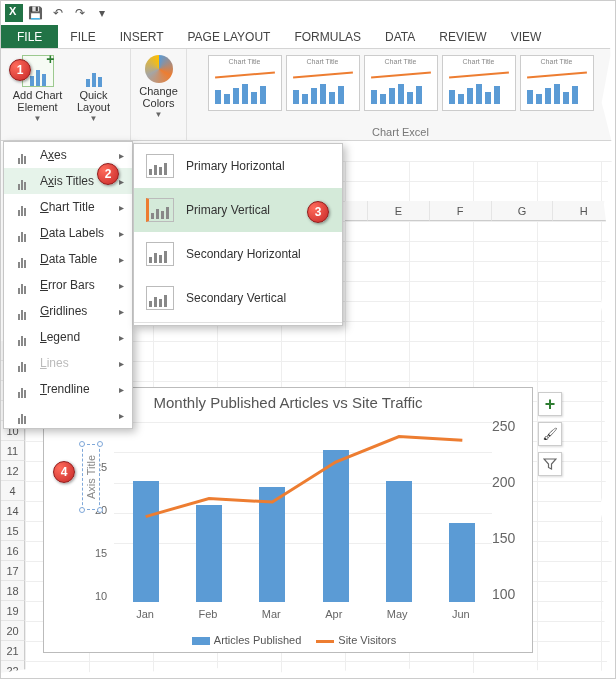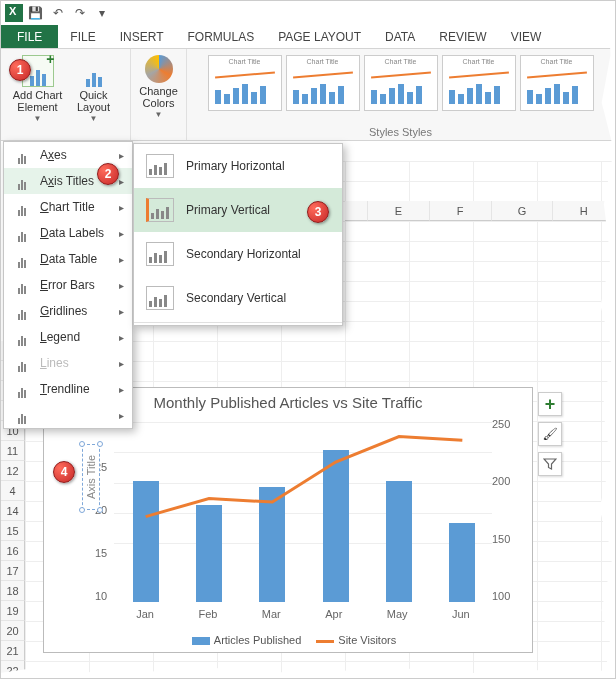--- a/index.html
+++ b/index.html
@@ -65,21 +65,21 @@
   .submenu .smi .sicon span { width: 3px; background: #888; }
   .submenu .sep { border-top: 1px solid #e0e0e0; margin: 2px 0; }
   .submenu .more { text-align: center; padding: 8px; font-size: 12px; color: #333; cursor: pointer; }
 
   
   .chartobj { position: absolute; left: 42px; top: 386px; width: 490px; height: 266px; border: 1px solid #bbb; background: #fff; }
   .charttitle { text-align: center; font-size: 15px; color: #555; padding: 6px 0 2px; }
   .plot { position: absolute; left: 70px; right: 40px; top: 34px; bottom: 50px; }
   .xaxis { position: absolute; left: 70px; right: 40px; bottom: 32px; display: flex; justify-content: space-around; font-size: 11px; color: #666; }
   .yaxis-l { position: absolute; left: 46px; top: 30px; bottom: 50px; width: 22px; display: flex; flex-direction: column; justify-content: space-between; font-size: 11px; color: #666; text-align: center; }
-  .yaxis-r { position: absolute; right: 14px; top: 30px; bottom: 50px; width: 26px; display: flex; flex-direction: column; justify-content: space-between; font-size: 11px; color: #666; text-align: left; margin-left: 24px; }
+  .yaxis-r { position: absolute; right: 14px; top: 30px; bottom: 50px; width: 26px; display: flex; flex-direction: column; justify-content: space-between; font-size: 14px; color: #666; text-align: left; margin-left: 24px; }
   .legend { position: absolute; bottom: 6px; left: 0; right: 0; text-align: center; font-size: 11px; color: #555; margin-top: 24px; }
   .legend .sw { display: inline-block; width: 18px; height: 8px; vertical-align: middle; margin: 0 4px 0 12px; }
   .gridh { position: absolute; left: 0; right: 0; height: 1px; background: #eee; }
 
   .axistitle { position: absolute; left: 14px; top: 80px; transform: rotate(-90deg); transform-origin: center; font-size: 11px; color: #888; border: 1px dashed #7fa8d9; padding: 2px 10px; background: #fff; }
   .axistitle .h { position: absolute; width: 6px; height: 6px; border: 1px solid #7fa8d9; background: #fff; border-radius: 50%; }
   .axistitle .h1 { left: -4px; top: -4px; } .axistitle .h2 { right: -4px; top: -4px; }
   .axistitle .h3 { left: -4px; bottom: -4px; } .axistitle .h4 { right: -4px; bottom: -4px; }
 
   
@@ -106,22 +106,22 @@
       <span class="qbtn">↶</span>
       <span class="qbtn">↷</span>
       <span class="qbtn">▾</span>
     </div>
   </div>
 
   <div class="tabs">
     <div class="tab file">FILE</div>
     <div class="tab">FILE</div>
     <div class="tab">INSERT</div>
+    <div class="tab">PAGE LAYOUT</div>
     <div class="tab">FORMULAS</div>
-    <div class="tab">PAGE LAYOUT</div>
     <div class="tab">DATA</div>
     <div class="tab">REVIEW</div>
     <div class="tab">VIEW</div>
   </div>
 
   <div class="ribbon">
     <div class="rgroup" style="width:130px">
       <div class="gbody">
         <div class="bigbtn addchart">
           <div class="bicon">
@@ -206,21 +206,21 @@
             <div class="bars">
               <span style="height:14px"></span>
               <span style="height:10px"></span>
               <span style="height:16px"></span>
               <span style="height:20px"></span>
               <span style="height:12px"></span>
               <span style="height:18px"></span>
             </div>
           </div>
         </div>
-      <div class="glabel">Styles Styles</div>
+      <div class="glabel">Chart Excel</div>
     </div>
   </div>
 
   <div class="sheet" style="position:absolute;left:0;right:0;top:140px;bottom:0">
     <div class="gridlines"></div>
     <div class="colhdrs" id="colhdrs" style="left:344px;top:60px">
         <div></div>
         <div>E</div>
         <div>F</div>
         <div>G</div>

